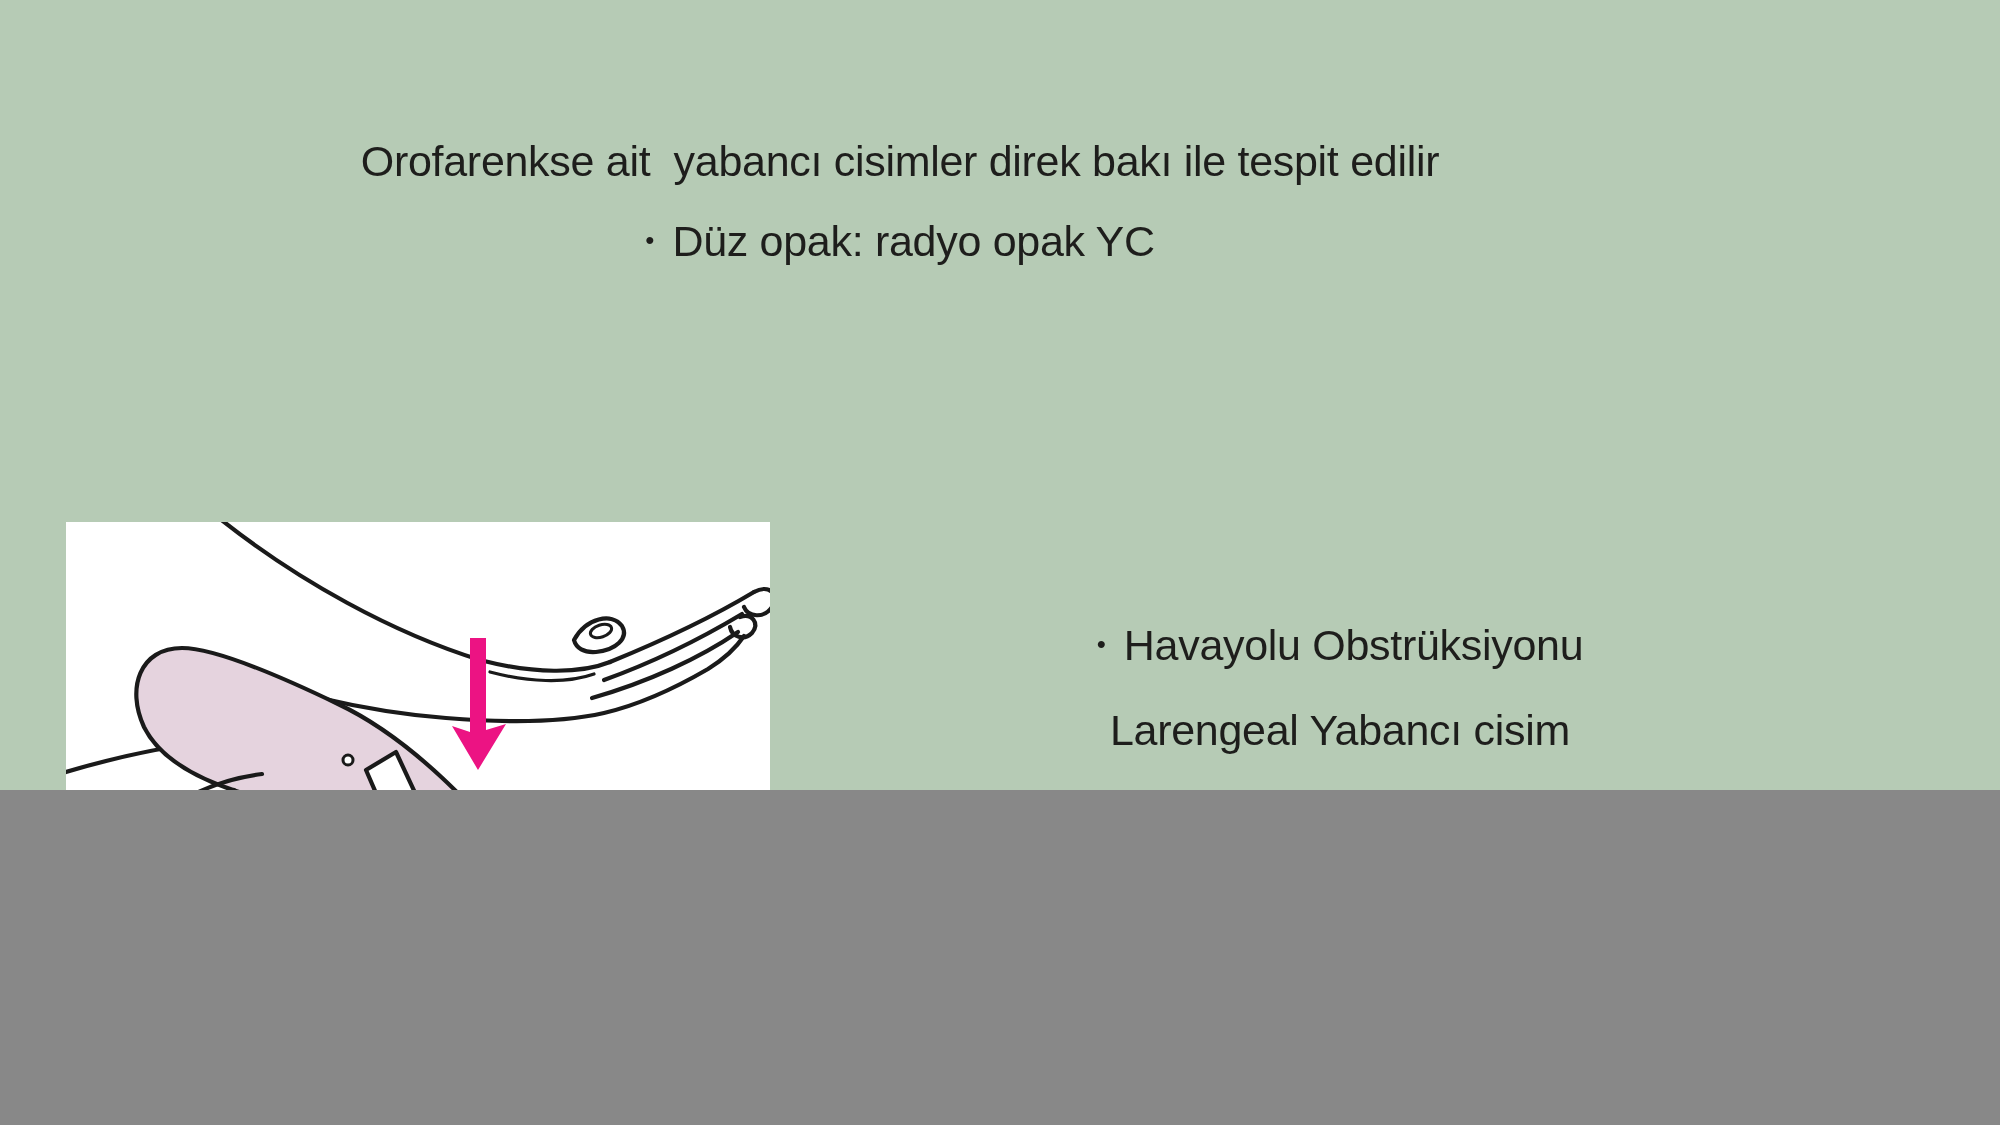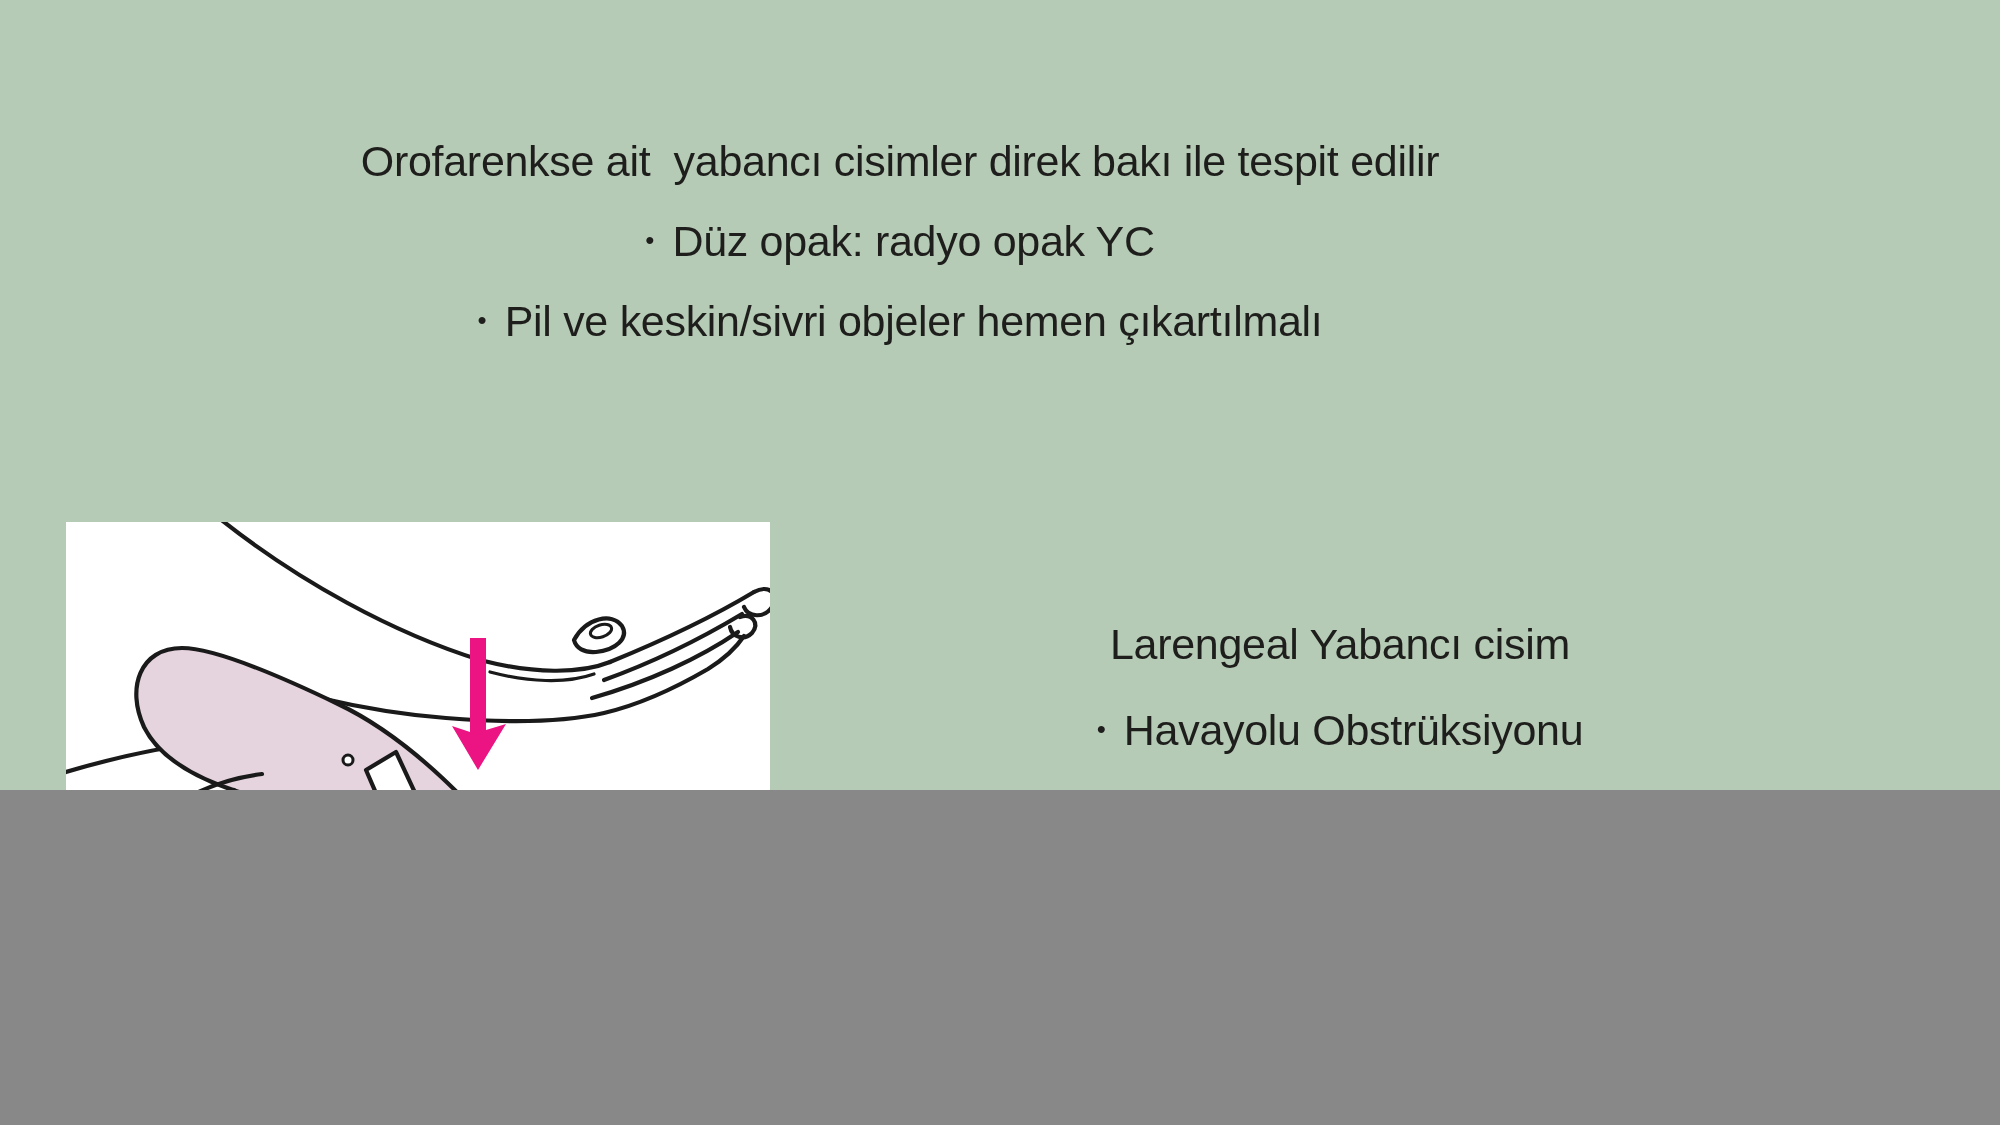--- a/index.html
+++ b/index.html
@@ -44,26 +44,25 @@
   .arrow{fill:var(--arrow);stroke:none;}
 </style>
 </head>
 <body>
 
 <div class="slide">
 
   <div class="text-block top-block">
     <div class="line">Orofarenkse ait  yabancı cisimler direk bakı ile tespit edilir</div>
     <div class="line"><span class="marker">•</span><span>Düz opak: radyo opak YC</span></div>
-    <div class="line"><span class="marker">•</span><span>Pil ve keskin/sivri objeler hemen çıkartılmalı</span></div>
   </div>
 
   <div class="text-block right-block">
+    <div class="line"><span class="marker">•</span><span>Havayolu Obstrüksiyonu</span></div>
     <div class="line">Larengeal Yabancı cisim</div>
-    <div class="line"><span class="marker">•</span><span>Havayolu Obstrüksiyonu</span></div>
   </div>
 
   <figure class="figure">
     <svg viewBox="0 0 704 543" preserveAspectRatio="none" role="img">
 
       <path class="ln" d="M 0,250 C 60,232 122,220 182,216"></path>
       <path class="ln" d="M 0,300 C 42,288 84,280 124,277"></path>
 
       <g>
         <path class="ln" d="M 148,-8 C 232,60 330,112 414,138 C 468,152 514,152 544,140"></path>

